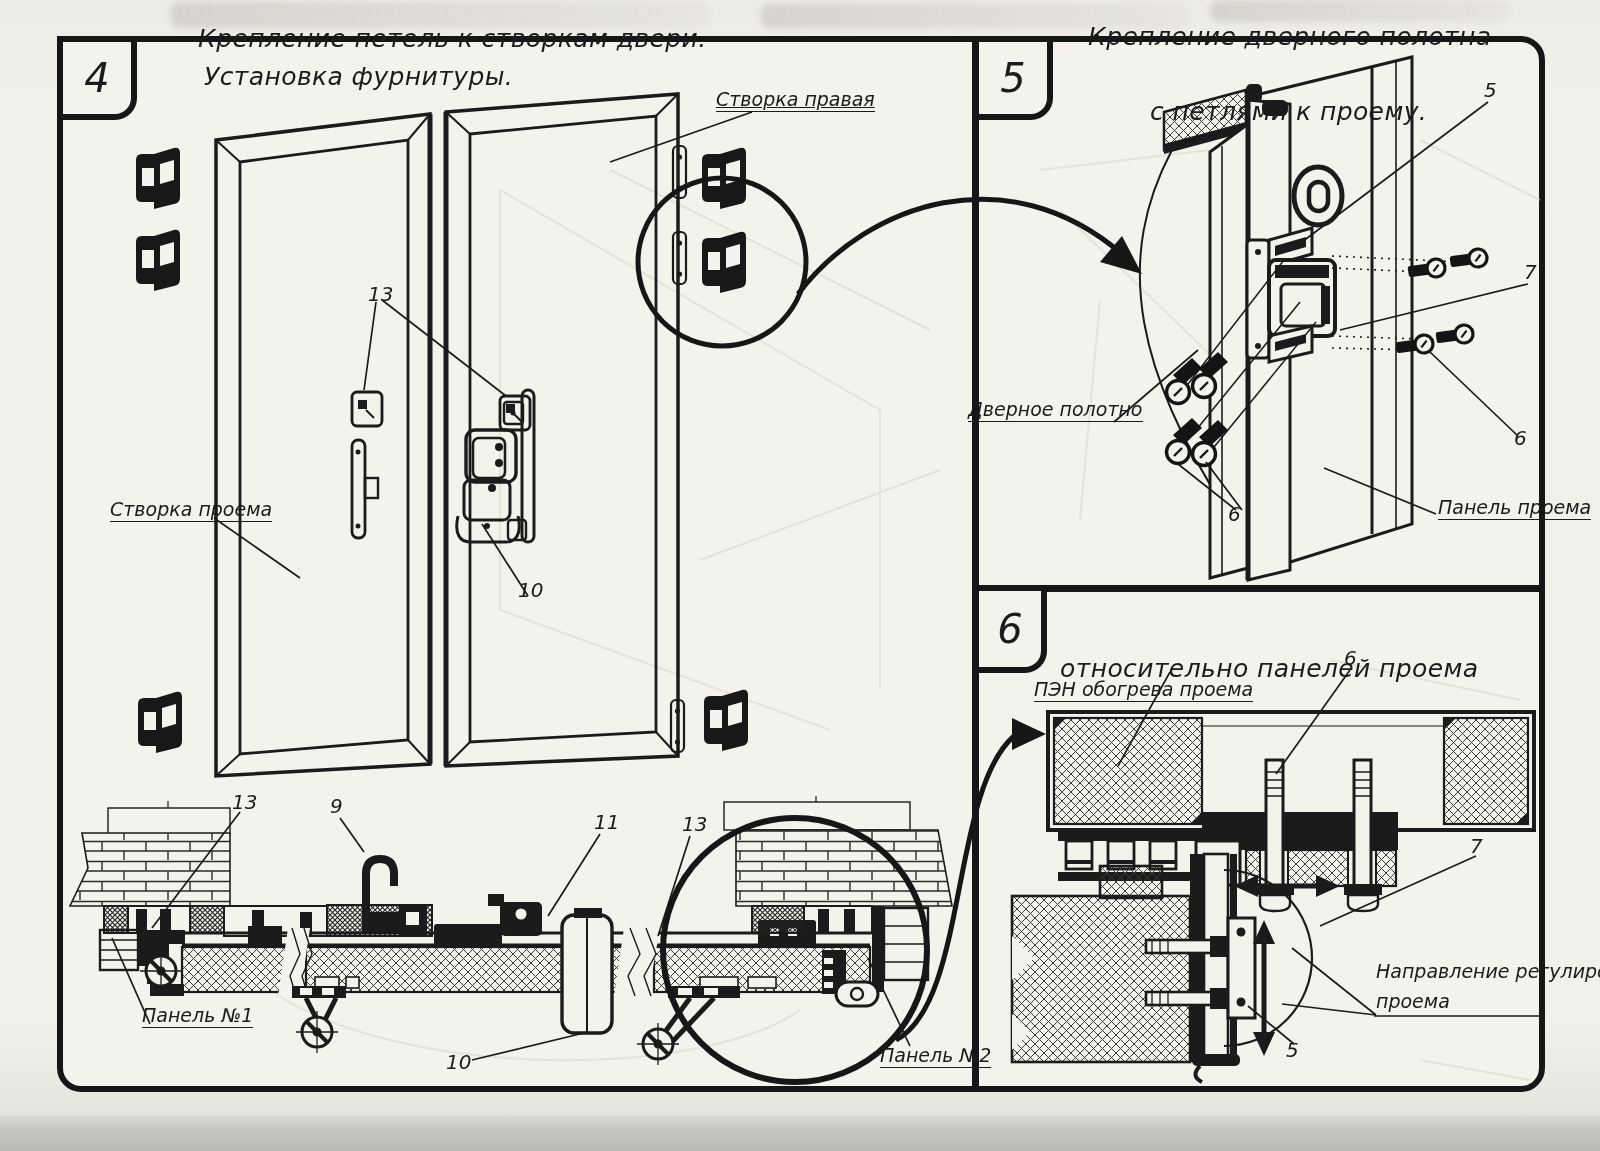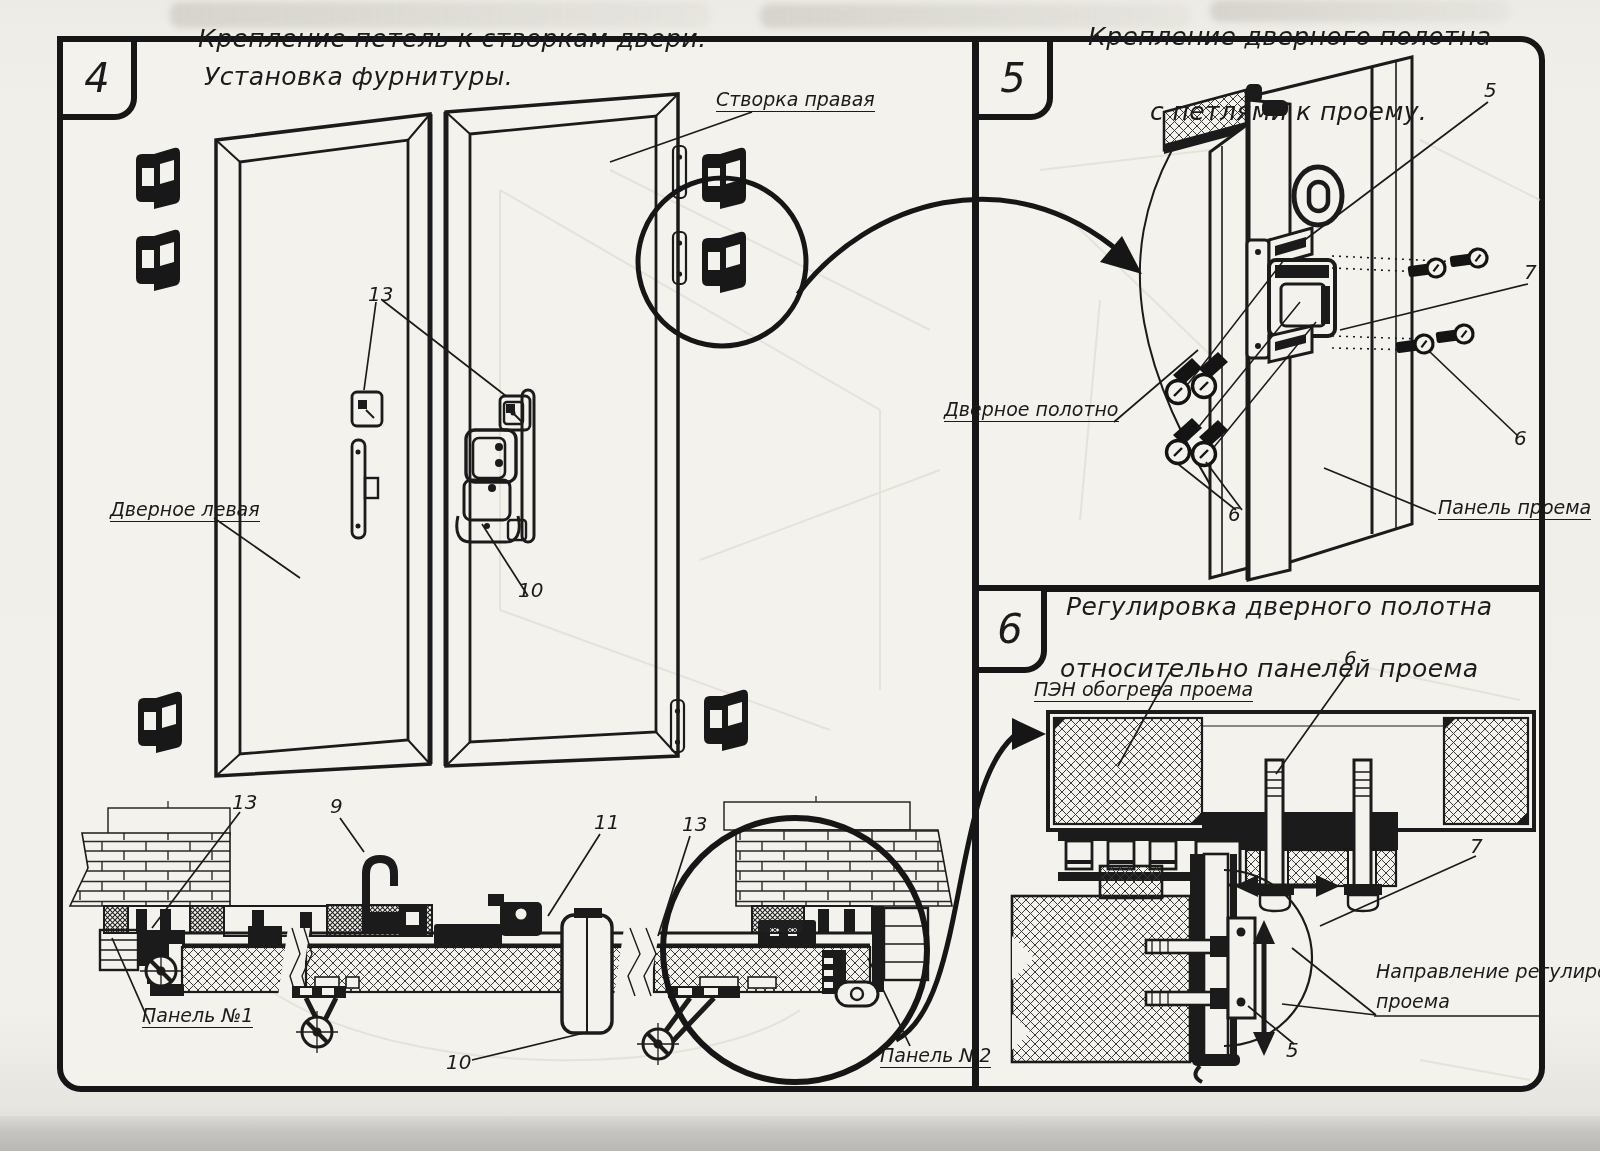--- a/index.html
+++ b/index.html
@@ -364,28 +364,27 @@
     <span>5</span>
   </div>
   <div class="numbox" style="left:973px;top:585px;width:74px;height:88px;">
     <span>6</span>
   </div>
 
   <span class="t-title" style="left:198px;top:24px;">Крепление петель к створкам двери.</span>
   <span class="t-title" style="left:204px;top:62px;">Установка фурнитуры.</span>
   <span class="t-title" style="left:1088px;top:22px;">Крепление дверного полотна</span>
   <span class="t-title" style="left:1150px;top:60px;margin-top:37px;">с петлями к проему.</span>
-  <span class="t-title" style="left:1066px;top:592px;">Регулировка дверного полотна</span>
   <span class="t-title" style="left:1060px;top:654px;">относительно панелей проема</span>
 
-  <span class="lbl u" style="left:716px;top:88px;">Створка правая</span>
-  <span class="lbl u" style="left:110px;top:498px;">Дверное левая</span>
+  <span class="lbl u" style="left:716px;top:88px;text-decoration:underline;">Створка правая</span>
+  <span class="lbl u" style="left:110px;top:498px;">Створка проема</span>
   <span class="lbl u" style="left:142px;top:1004px;">Панель №1</span>
   <span class="lbl u" style="left:880px;top:1044px;text-align:right;">Панель №2</span>
-  <span class="lbl u" style="left:944px;top:398px;">Дверное полотно</span>
+  <span class="lbl u" style="left:968px;top:398px;">Дверное полотно</span>
   <span class="lbl u" style="left:1438px;top:496px;">Панель проема</span>
   <span class="lbl u" style="left:1034px;top:650px;margin-top:28px;">ПЭН обогрева проема</span>
   <span class="lbl" style="left:1376px;top:960px;">Направление регулировки</span>
   <span class="lbl" style="left:1376px;top:990px;">проема</span>
 
   <span class="num" style="left:368px;top:282px;">13</span>
   <span class="num" style="left:518px;top:578px;">10</span>
   <span class="num" style="left:232px;top:790px;">13</span>
   <span class="num" style="left:330px;top:794px;">9</span>
   <span class="num" style="left:594px;top:810px;">11</span>

